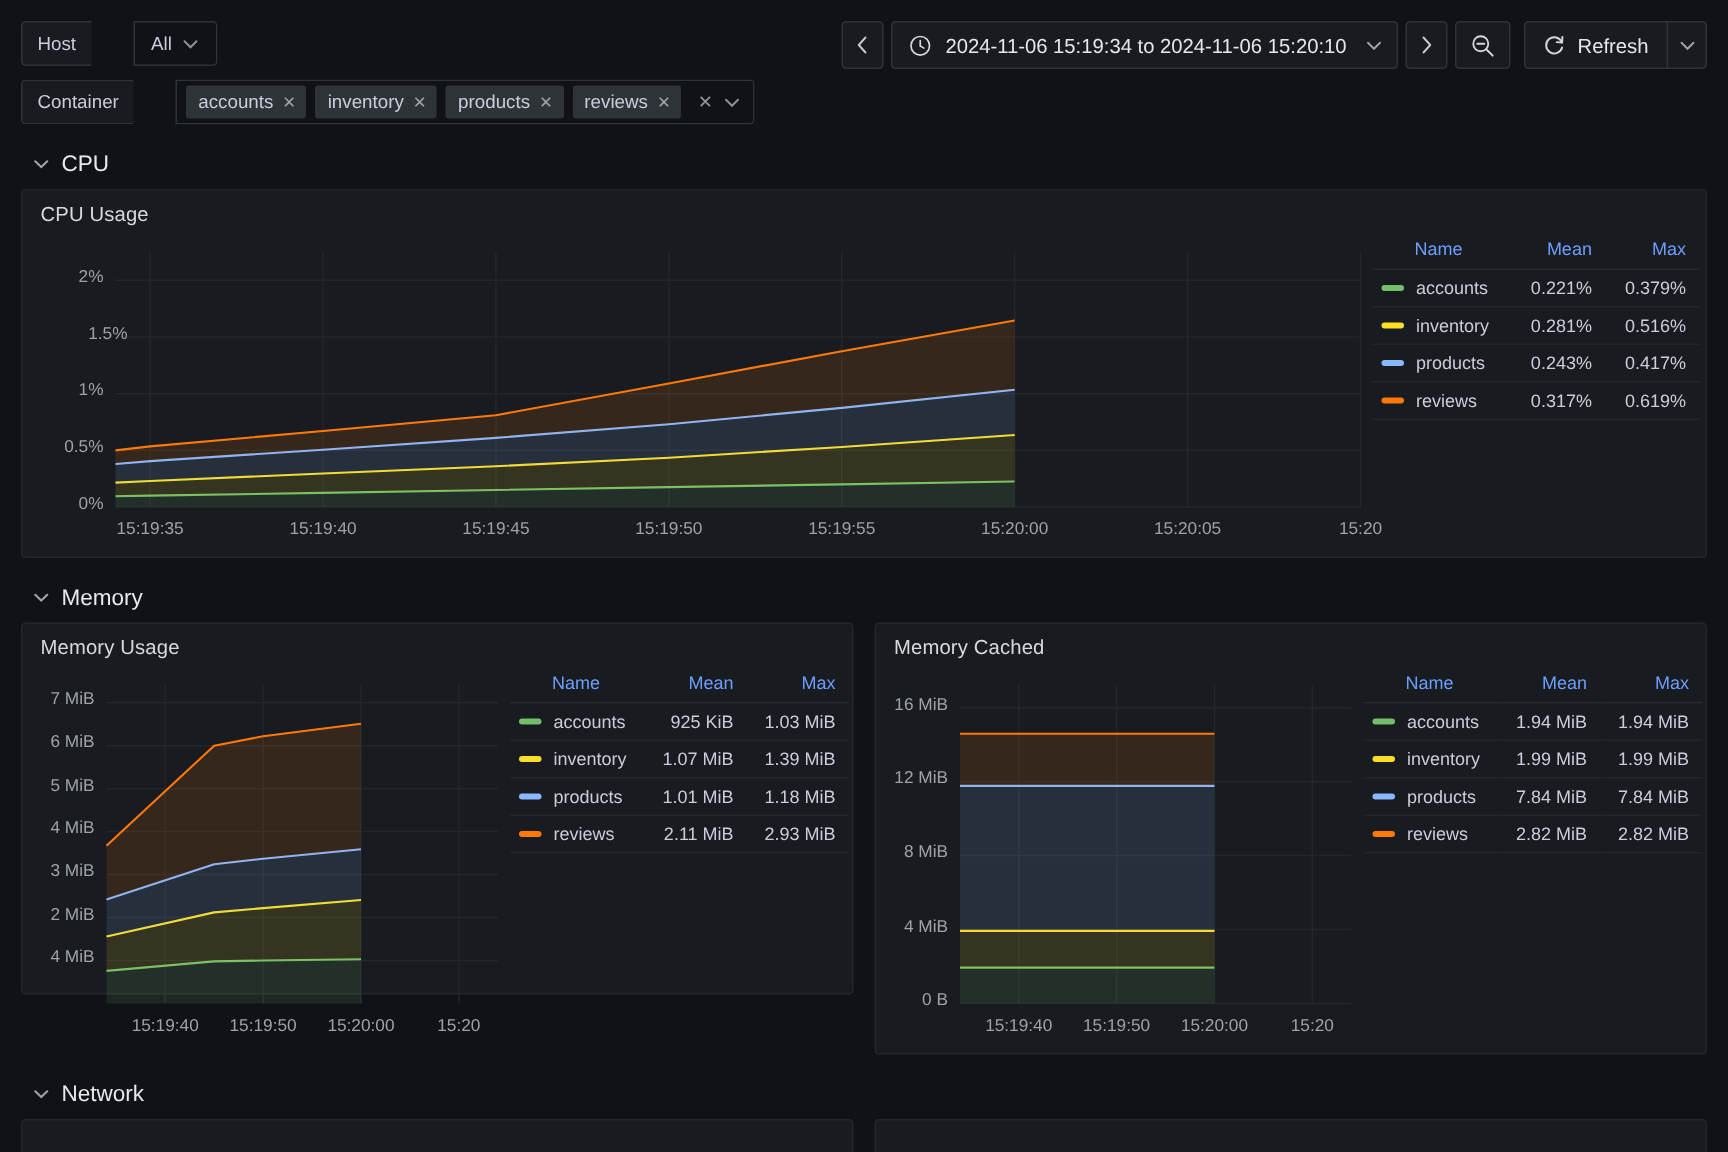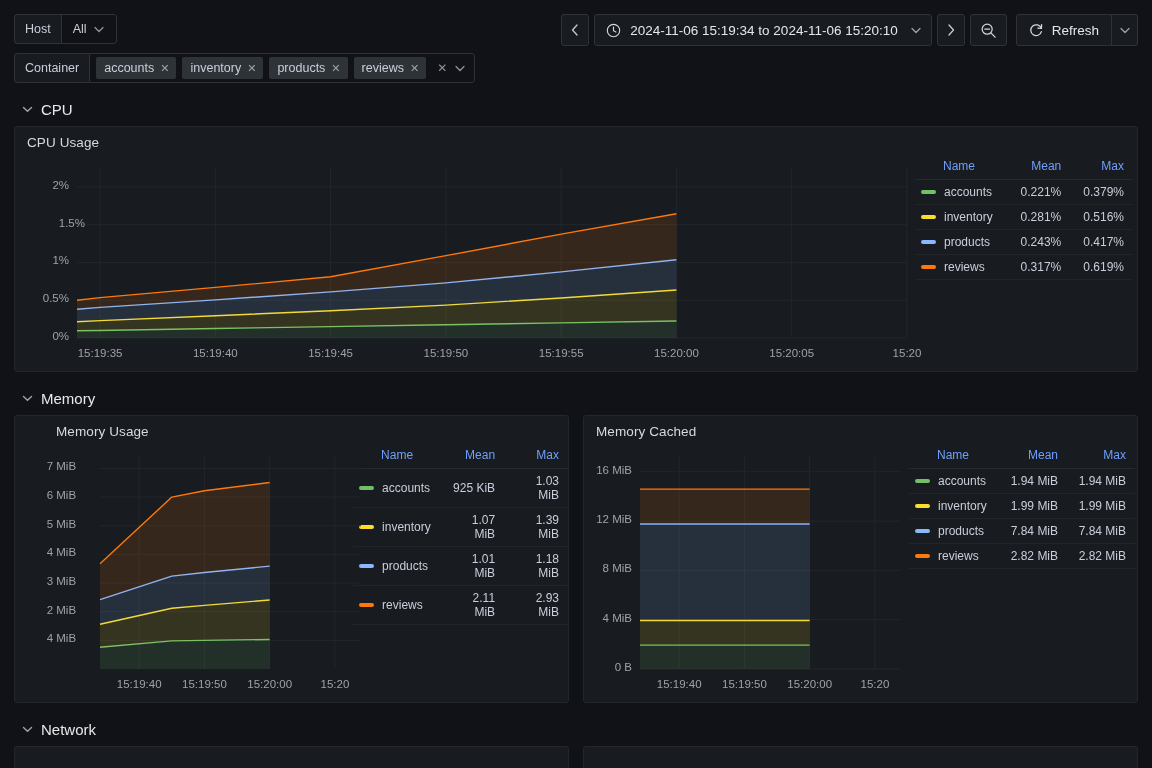--- a/index.html
+++ b/index.html
@@ -13,21 +13,21 @@
   body { padding: 0; }
 
   
   .topbar {
     display: flex; align-items: flex-start; justify-content: space-between;
     padding: 14px 14px 0 14px;
   }
   .var-stack { display: flex; flex-direction: column; gap: 9px; }
   .var-row { display: flex; }
 
-  .var-group { display: flex; align-items: stretch; border-radius: 3px; overflow: hidden; }
+  .var-group { display: flex; align-items: stretch; border-radius: 3px; overflow: hidden; gap: 28px; }
   .var-label {
     background: #181b1f; color: #ccccdc;
     font-size: 12.5px; padding: 0 10px;
     display: flex; align-items: center; height: 30px;
     border: 1px solid #2f3237; border-right: none;
     border-radius: 3px 0 0 3px;
   }
   .var-value {
     background: #111217; border: 1px solid #2f3237;
     height: 30px; display: flex; align-items: center; gap: 7px;
@@ -337,21 +337,21 @@
   <span class="caret">
     <svg width="11" height="7" viewBox="0 0 11 7">
         <path d="M1.5 1.5 L5.5 5.3 L9.5 1.5" stroke="#9fa3a8" stroke-width="1.4" fill="none" stroke-linecap="round"></path>
       </svg>
   </span>
   <span class="section-title">Memory</span>
 </div>
 
 <div class="panel-area">
   <div class="panel-row">
-    <div class="panel" style="width:555px;height:288px;padding-left:29px;">
+    <div class="panel" style="width:555px;height:248px;">
       <div class="panel-title">Memory Usage</div>
       <div class="panel-body">
         <div class="plot" id="plot-memory_usage" style="width:325px;height:260px;">
             <svg width="325" height="260">
               <line x1="56" x2="317" y1="201.35135135135135" y2="201.35135135135135" stroke="#23262b" stroke-width="1"></line>
               <line x1="56" x2="317" y1="172.7027027027027" y2="172.7027027027027" stroke="#23262b" stroke-width="1"></line>
               <line x1="56" x2="317" y1="144.05405405405406" y2="144.05405405405406" stroke="#23262b" stroke-width="1"></line>
               <line x1="56" x2="317" y1="115.40540540540542" y2="115.40540540540542" stroke="#23262b" stroke-width="1"></line>
               <line x1="56" x2="317" y1="86.75675675675677" y2="86.75675675675677" stroke="#23262b" stroke-width="1"></line>
               <line x1="56" x2="317" y1="58.10810810810813" y2="58.10810810810813" stroke="#23262b" stroke-width="1"></line>

